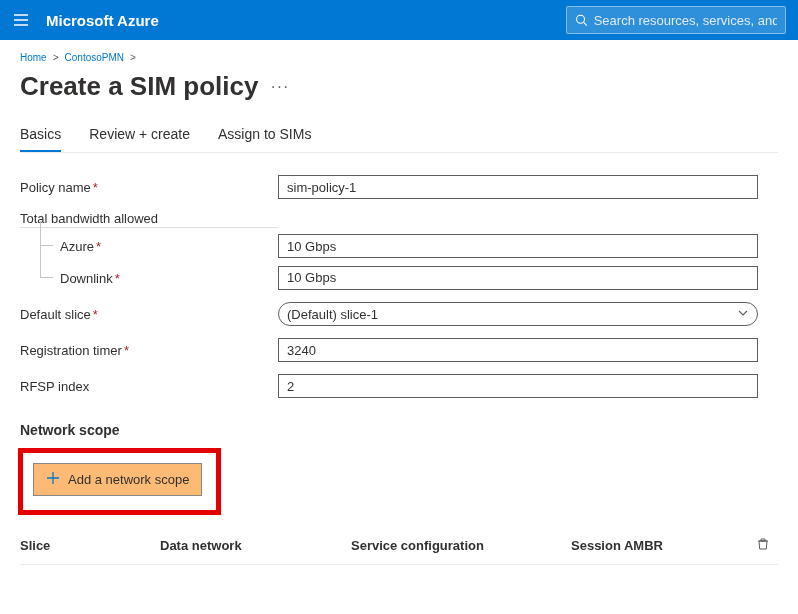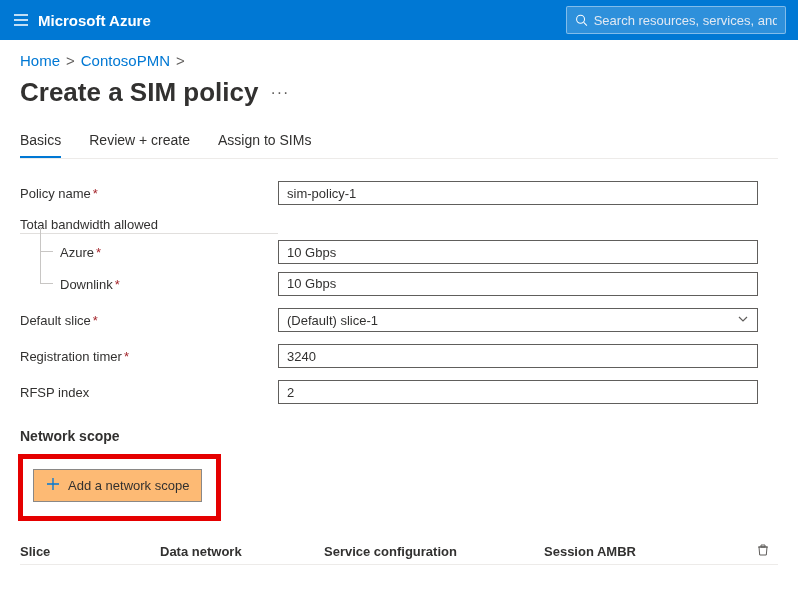--- a/index.html
+++ b/index.html
@@ -14,21 +14,21 @@
     }
 
     
     .top-bar {
       background: #0078d4;
       height: 40px;
       display: flex;
       align-items: center;
       color: #ffffff;
       padding: 0 12px;
-      gap: 8px;
+      gap: 16px;
     }
     .hamburger { display: flex; align-items: center; cursor: pointer; }
     .brand { font-size: 15px; font-weight: 600; flex: 0 0 auto; }
     .spacer { flex: 1; }
     .search-box {
       background: rgba(255,255,255,0.18);
       border: 1px solid rgba(255,255,255,0.4);
       border-radius: 2px;
       height: 28px;
       display: flex;
@@ -49,21 +49,21 @@
     .search-box input::placeholder { color: #e1e9f3; }
 
     
     .content { padding: 12px 20px 0 20px; }
 
     
     .breadcrumb {
       display: flex;
       align-items: center;
       gap: 6px;
-      font-size: 15px;
+      font-size: 10px;
       margin-bottom: 8px;
     }
     .breadcrumb a { color: #0078d4; text-decoration: none; cursor: pointer; }
     .breadcrumb .sep { color: #605e5c; }
 
     
     .page-title-row {
       display: flex;
       align-items: center;
       gap: 12px;
@@ -121,20 +121,21 @@
       padding: 0 8px;
       font-size: 13px;
       color: #323130;
       background: #ffffff;
     }
     .form-field .select {
       display: flex;
       align-items: center;
       justify-content: space-between;
       cursor: pointer;
+      border-radius: 12px;
     }
     .chevron { color: #605e5c; }
 
     .group-label {
       font-size: 13px;
       color: #323130;
       margin-top: 8px;
       margin-bottom: 2px;
       border-bottom: 1px solid #e1dfdd;
       padding-bottom: 1px;
@@ -186,24 +187,24 @@
 
     
     .scope-table-header {
       display: flex;
       align-items: center;
       margin-top: 22px;
       font-size: 13px;
       font-weight: 600;
       color: #323130;
       border-bottom: 1px solid #edebe9;
-      padding-bottom: 4px;
+      padding-bottom: 10px;
     }
     .col-slice { width: 140px; }
-    .col-dn { width: 164px; }
+    .col-dn { width: 191px; }
     .col-sc { width: 220px; }
     .col-ambr { flex: 1; }
     .col-del { width: 30px; display:flex; justify-content:center; }
     .trash { color: #605e5c; }
 
     .rows-gap .form-row { margin-bottom: 4px; }
     .stacked .form-row { margin-bottom: 0; }
     .stacked .form-field input { border-top: 1px solid #605e5c; }
     .stacked .form-row + .form-row .form-field input { border-top: 1px solid #605e5c; margin-top: -1px; }
 

